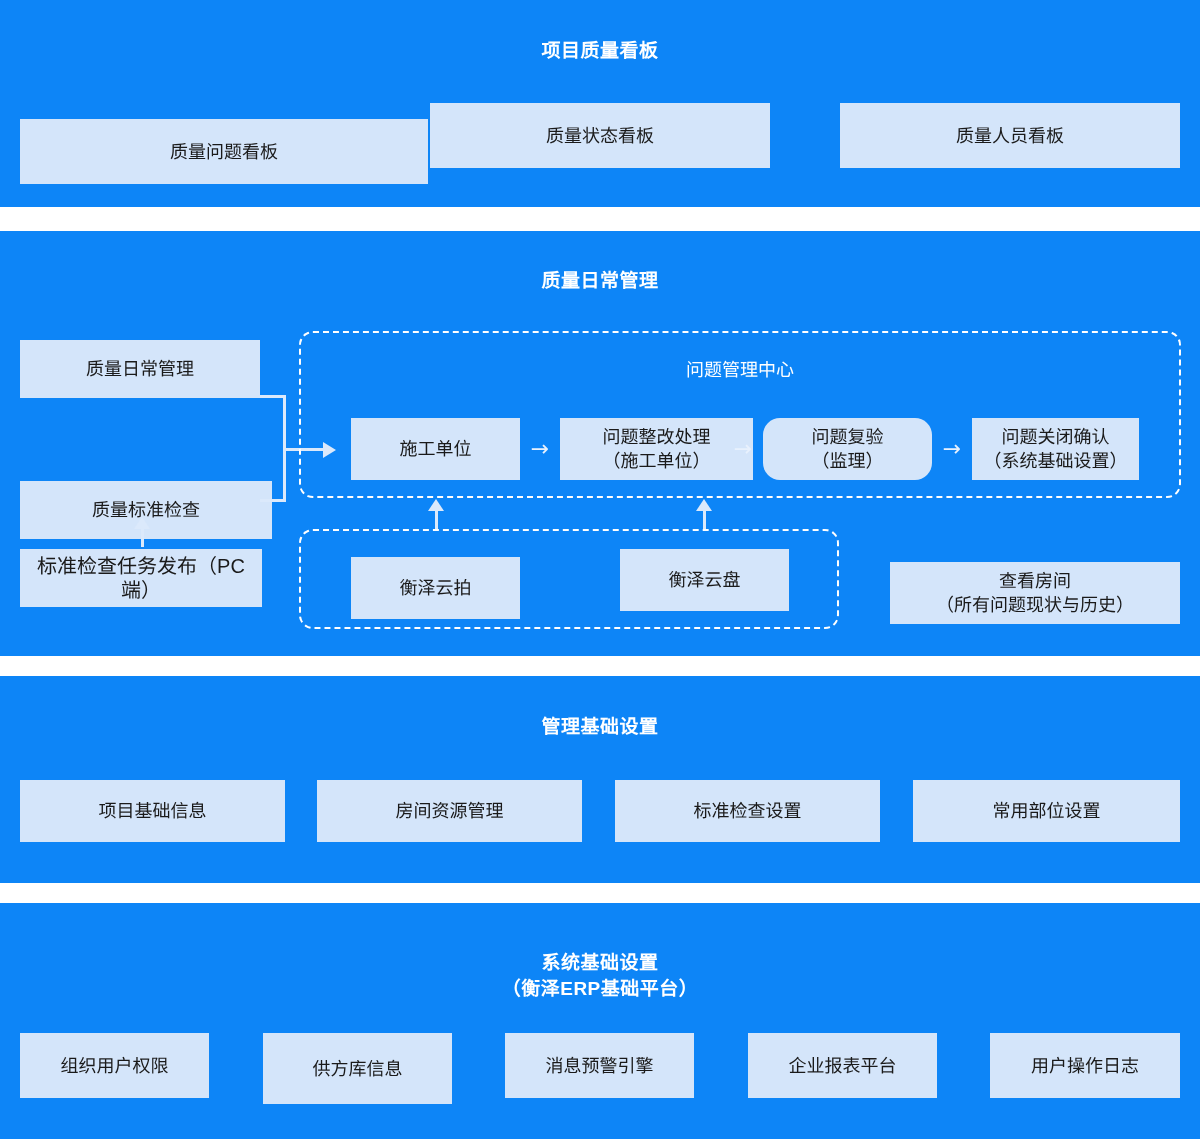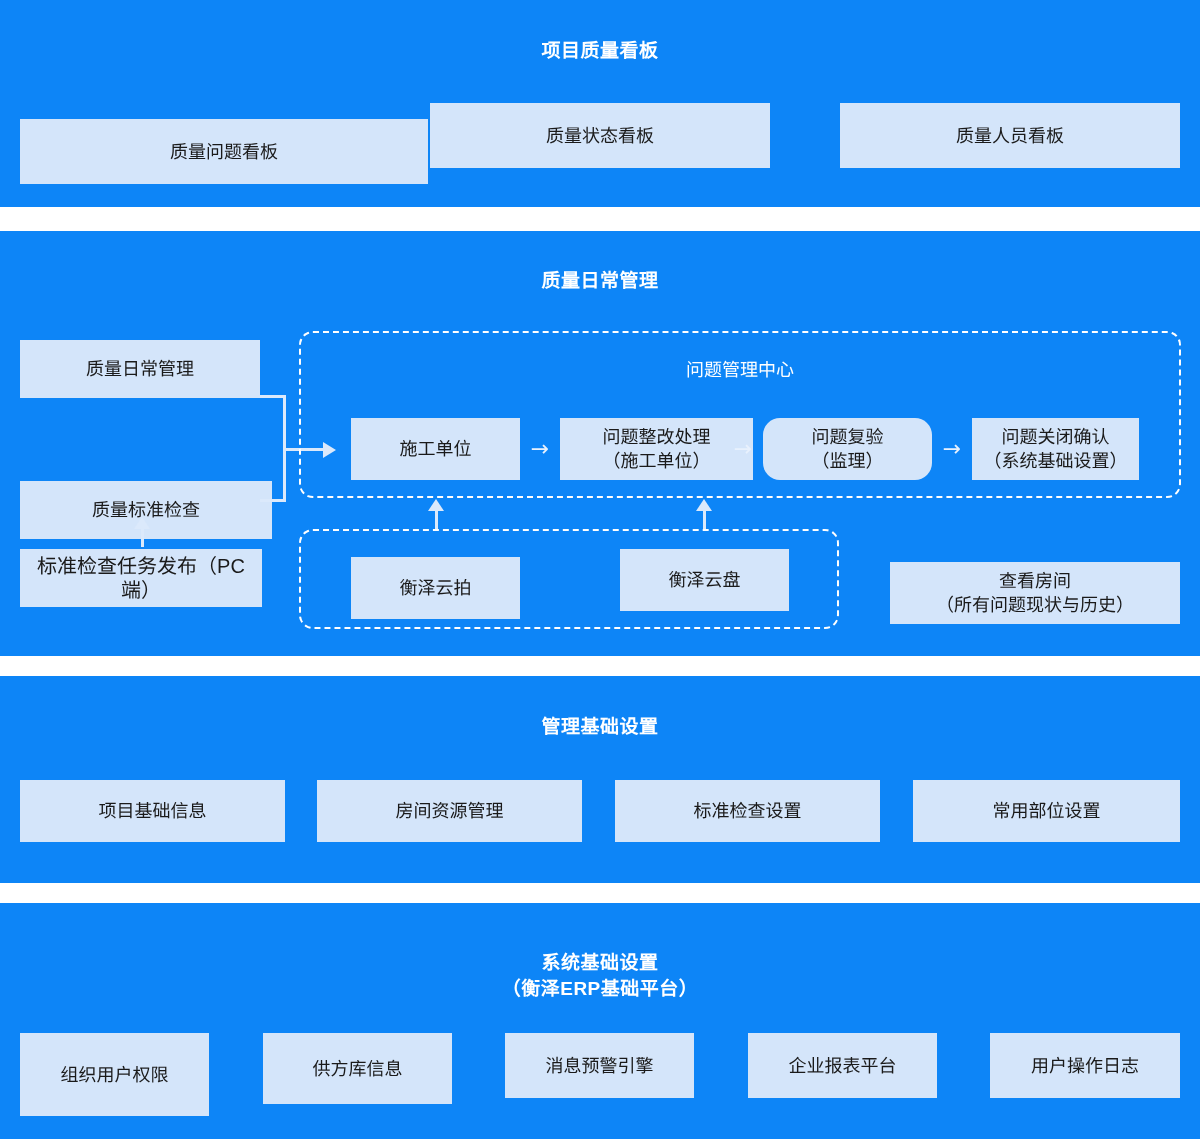--- a/index.html
+++ b/index.html
@@ -244,21 +244,21 @@
       <span class="lines">常用部位设置</span>
     </div>
   </div>
 
   <div class="section" style="top:903px; height:236px;">
     <div class="section-title" style="top:47px;">
       <span>系统基础设置</span><br>
       <span>（衡泽ERP基础平台）</span>
     </div>
 
-    <div class="box" style="left:20px; top:130px; width:189px; height:83px;">
+    <div class="box" style="left:20px; top:130px; width:189px; height:65px;">
       <span class="lines">组织用户权限</span>
     </div>
     <div class="box" style="left:263px; top:130px; width:189px; height:71px;">
       <span class="lines">供方库信息</span>
     </div>
     <div class="box" style="left:505px; top:130px; width:189px; height:65px;">
       <span class="lines">消息预警引擎</span>
     </div>
     <div class="box" style="left:748px; top:130px; width:189px; height:65px;">
       <span class="lines">企业报表平台</span>

